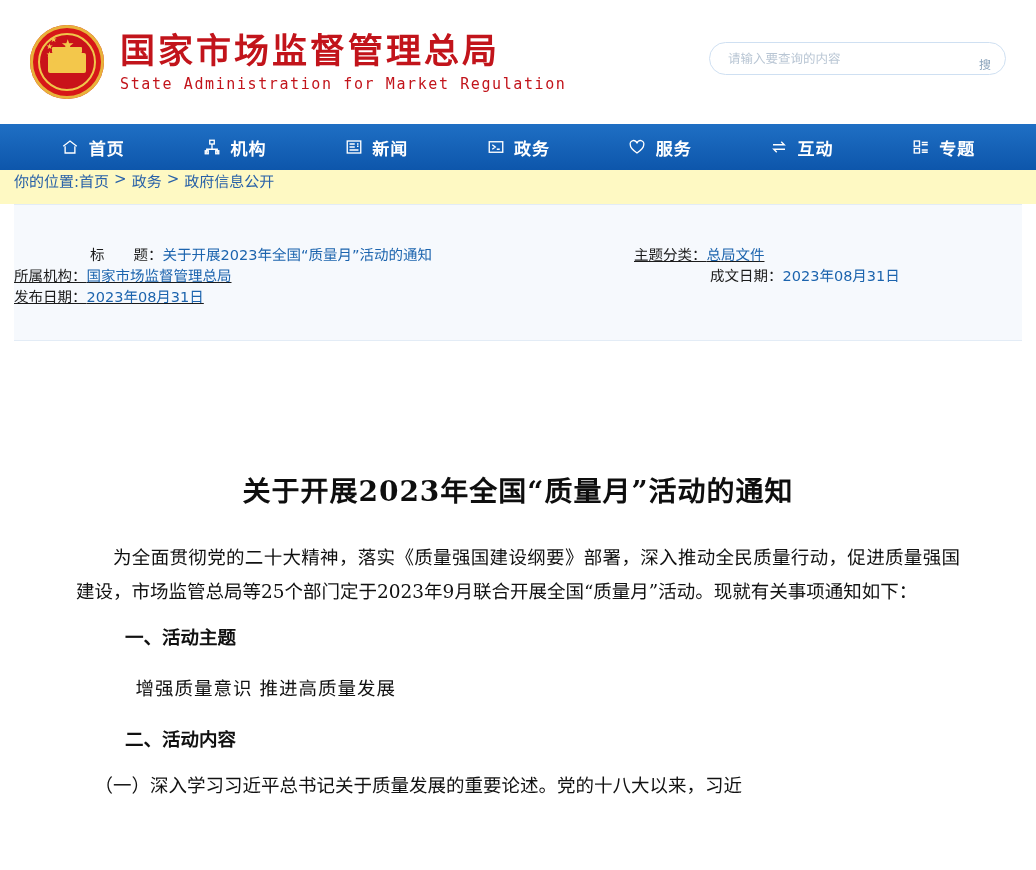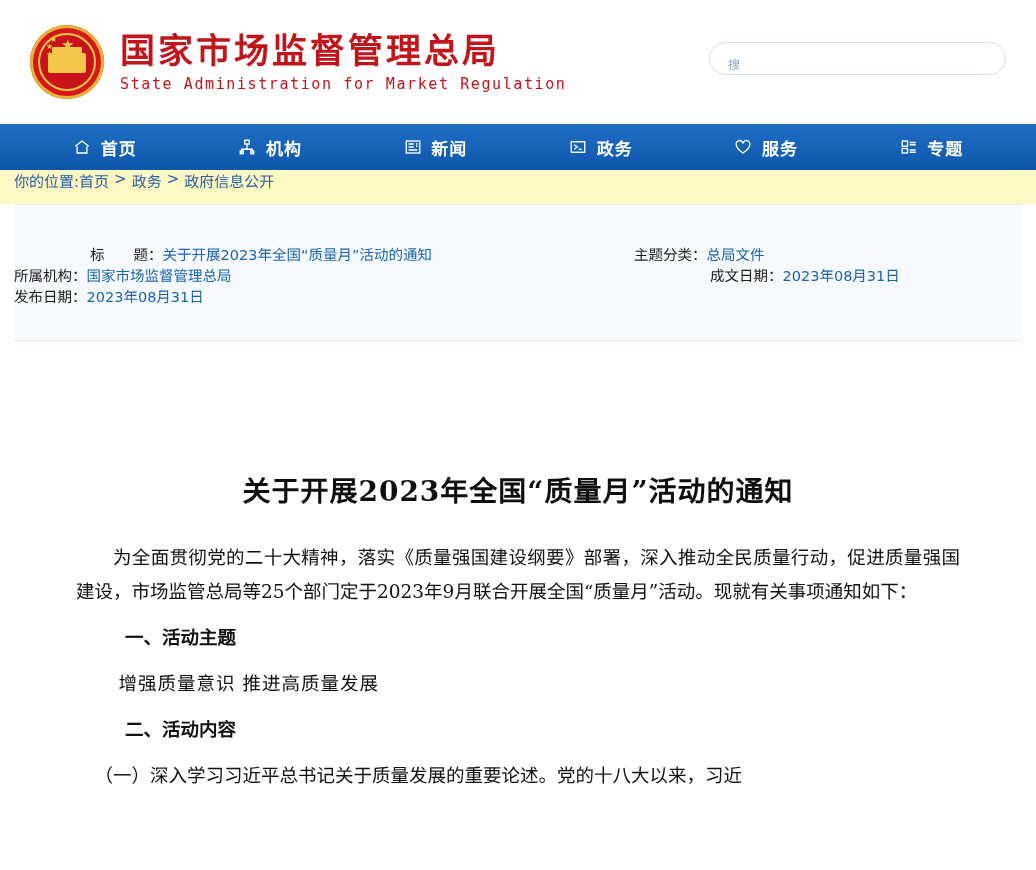--- a/index.html
+++ b/index.html
@@ -199,21 +199,21 @@
   }
   .meta-row {
     display: flex;
     font-size: 14.5px;
     color: #1c1c1c;
     font-family: "DejaVu Sans", sans-serif;
   }
   .meta-left .meta-label,
   .meta-right .meta-label { color: #1c1c1c; white-space: pre; }
   .meta-left { padding-left: 76px; }
-  .meta-right { padding-left: 0; }
+  .meta-right { padding-left: 0; text-decoration: underline; }
   .meta-value { color: #1c64ae; }
   .meta-title-span { grid-column: 1 / 2; }
 
   
   .doc-area {
     margin: 0 14px;
     border-top: 1px solid #e3ecf6;
     padding: 0 62px;
     background: #ffffff;
   }
@@ -243,21 +243,21 @@
     color: #111;
     text-indent: 2em;
     margin: 12px;
     font-family: "DejaVu Serif", "Liberation Serif", serif;
   }
   .doc-sub {
     font-size: 18.5px;
     line-height: 34px;
     color: #111;
     text-indent: 2.3em;
-    margin: 0;
+    margin: 17px;
     letter-spacing: 1px;
     font-family: "DejaVu Serif", "Liberation Serif", serif;
   }
   .doc-p.indent { text-indent: 1em; }
 </style>
 </head>
 <body>
 
 <div class="site-header">
   <div class="logo-block">
@@ -272,20 +272,21 @@
       <div class="star-s s4">★</div>
     </div>
     <div class="titles">
       <div class="title-cn">国家市场监督管理总局</div>
       <div class="title-en">State Administration for Market Regulation</div>
     </div>
   </div>
 
   <div class="search-wrap">
     <div class="search-box">
+      <input type="text" placeholder="请输入要查询的内容" style="">
       <button class="search-btn">搜</button>
     </div>
   </div>
 </div>
 
 <div class="main-nav">
   <div class="nav-item">
     <span class="nav-ico">
       <svg width="18" height="18" viewBox="0 0 24 24" fill="none" stroke="#ffffff" stroke-width="1.8">
         <path d="M3 11 L12 4 L21 11"></path>
@@ -323,20 +324,28 @@
     </span>
     <span>政务</span>
   </div>
   <div class="nav-item">
     <span class="nav-ico">
       <svg width="18" height="18" viewBox="0 0 24 24" fill="none" stroke="#ffffff" stroke-width="1.8">
         <path d="M12 20 C6 16 3 12.5 3 9 A4 4 0 0 1 12 7 A4 4 0 0 1 21 9 C21 12.5 18 16 12 20 Z"></path>
       </svg>
     </span>
     <span>服务</span>
+  </div>
+  <div class="nav-item">
+    <span class="nav-ico">
+      <svg width="18" height="18" viewBox="0 0 24 24" fill="none" stroke="#ffffff" stroke-width="1.8">
+        <path d="M4 9 H19 L15 5 M20 15 H5 L9 19"></path>
+      </svg>
+    </span>
+    <span>互动</span>
   </div>
   <div class="nav-item">
     <span class="nav-ico">
       <svg width="18" height="18" viewBox="0 0 24 24" fill="none" stroke="#ffffff" stroke-width="1.8">
         <rect x="3" y="4" width="7" height="7"></rect>
           <rect x="3" y="14" width="7" height="6"></rect>
         <path d="M13 6 H21 M13 9 H21 M13 16 H21 M13 19 H21"></path>
       </svg>
     </span>
     <span>专题</span>

